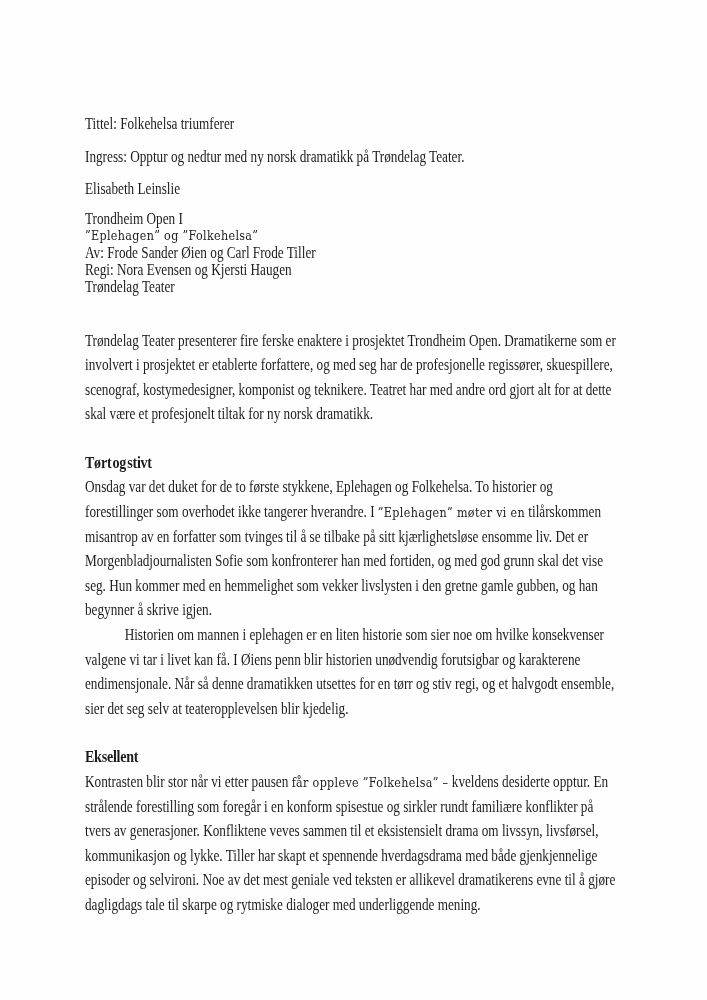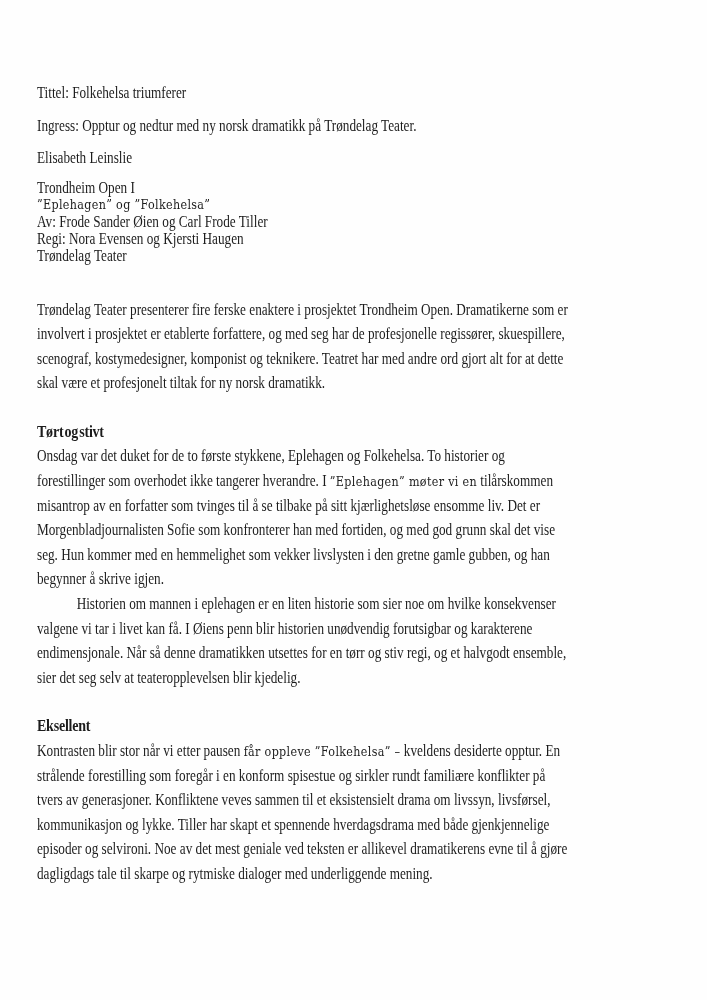--- a/index.html
+++ b/index.html
@@ -8,21 +8,22 @@
     width: 707px;
     height: 1000px;
     background: #fefefe;
     overflow: hidden;
     font-family: "Liberation Serif", serif;
     color: #1c1c1c;
   }
   .page {
     width: 707px;
     height: 736px;
-    padding: 81px 0 0 37px;
+    padding: 81px 0 0 85px;
+    margin-top: 31px;
   }
   
   .content {
     width: 650px;
     transform: scaleX(0.826);
     transform-origin: 0 0;
   }
   p { margin: 0; }
   .meta-line {
     font-size: 16px;

